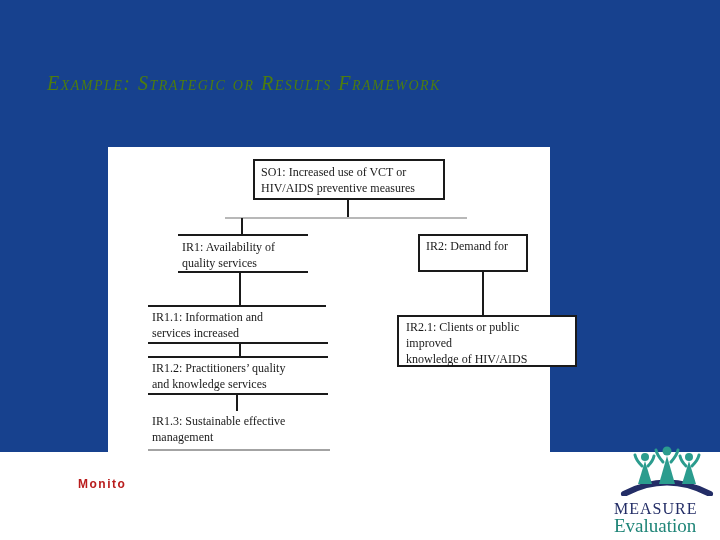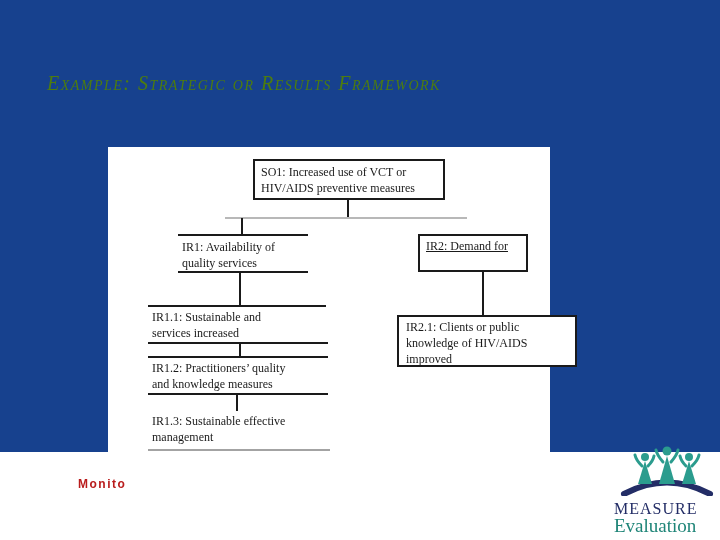--- a/index.html
+++ b/index.html
@@ -63,52 +63,52 @@
   <div class="node-text" style="left:74px;top:92px;width:128px;">
     <div>IR1: Availability of</div>
     <div>quality services</div>
   </div>
   <div class="hline" style="left:70px;top:124px;width:130px;"></div>
 
   <div class="vline" style="left:131px;top:126px;height:32px;"></div>
 
   <div class="hline" style="left:40px;top:158px;width:178px;"></div>
   <div class="node-text" style="left:44px;top:162px;width:150px;">
-    <div>IR1.1: Sustainable and</div>
+    <div>IR1.1: Information and</div>
     <div>services increased</div>
   </div>
   <div class="hline" style="left:40px;top:195px;width:180px;"></div>
 
   <div class="vline" style="left:131px;top:197px;height:12px;"></div>
 
   <div class="hline" style="left:40px;top:209px;width:180px;"></div>
   <div class="node-text" style="left:44px;top:213px;width:160px;">
     <div>IR1.2: Practitioners’ quality</div>
-    <div>and knowledge measures</div>
+    <div>and knowledge services</div>
   </div>
   <div class="hline" style="left:40px;top:246px;width:180px;"></div>
 
   <div class="vline" style="left:128px;top:248px;height:16px;"></div>
 
   <div class="node-text" style="left:44px;top:266px;width:160px;">
     <div>IR1.3: Sustainable effective</div>
     <div>management</div>
   </div>
   <div class="hline gray" style="left:40px;top:302px;width:182px;"></div>
 
-  <div class="node-text boxed" style="left:310px;top:87px;width:110px;height:38px;padding:2px 0 0 6px;text-decoration:underline;">
+  <div class="node-text boxed" style="left:310px;top:87px;width:110px;height:38px;padding:2px 0 0 6px;">
     <div>IR2: Demand for</div>
   </div>
 
   <div class="vline" style="left:374px;top:125px;height:43px;"></div>
 
   <div class="node-text boxed" style="left:289px;top:168px;width:180px;height:52px;padding:2px 12px 0 7px;">
     <div>IR2.1: Clients or public</div>
+    <div>improved</div>
     <div>knowledge of HIV/AIDS</div>
-    <div>improved</div>
   </div>
 
 </div>
 
 <div class="footer-text">Monito</div>
 
 <div class="logo">
   <svg width="106" height="52" viewBox="0 0 106 52">
 
     <path d="M10,50 Q53,27 96,50" fill="none" stroke="#232D66" stroke-width="6" stroke-linecap="round"></path>

